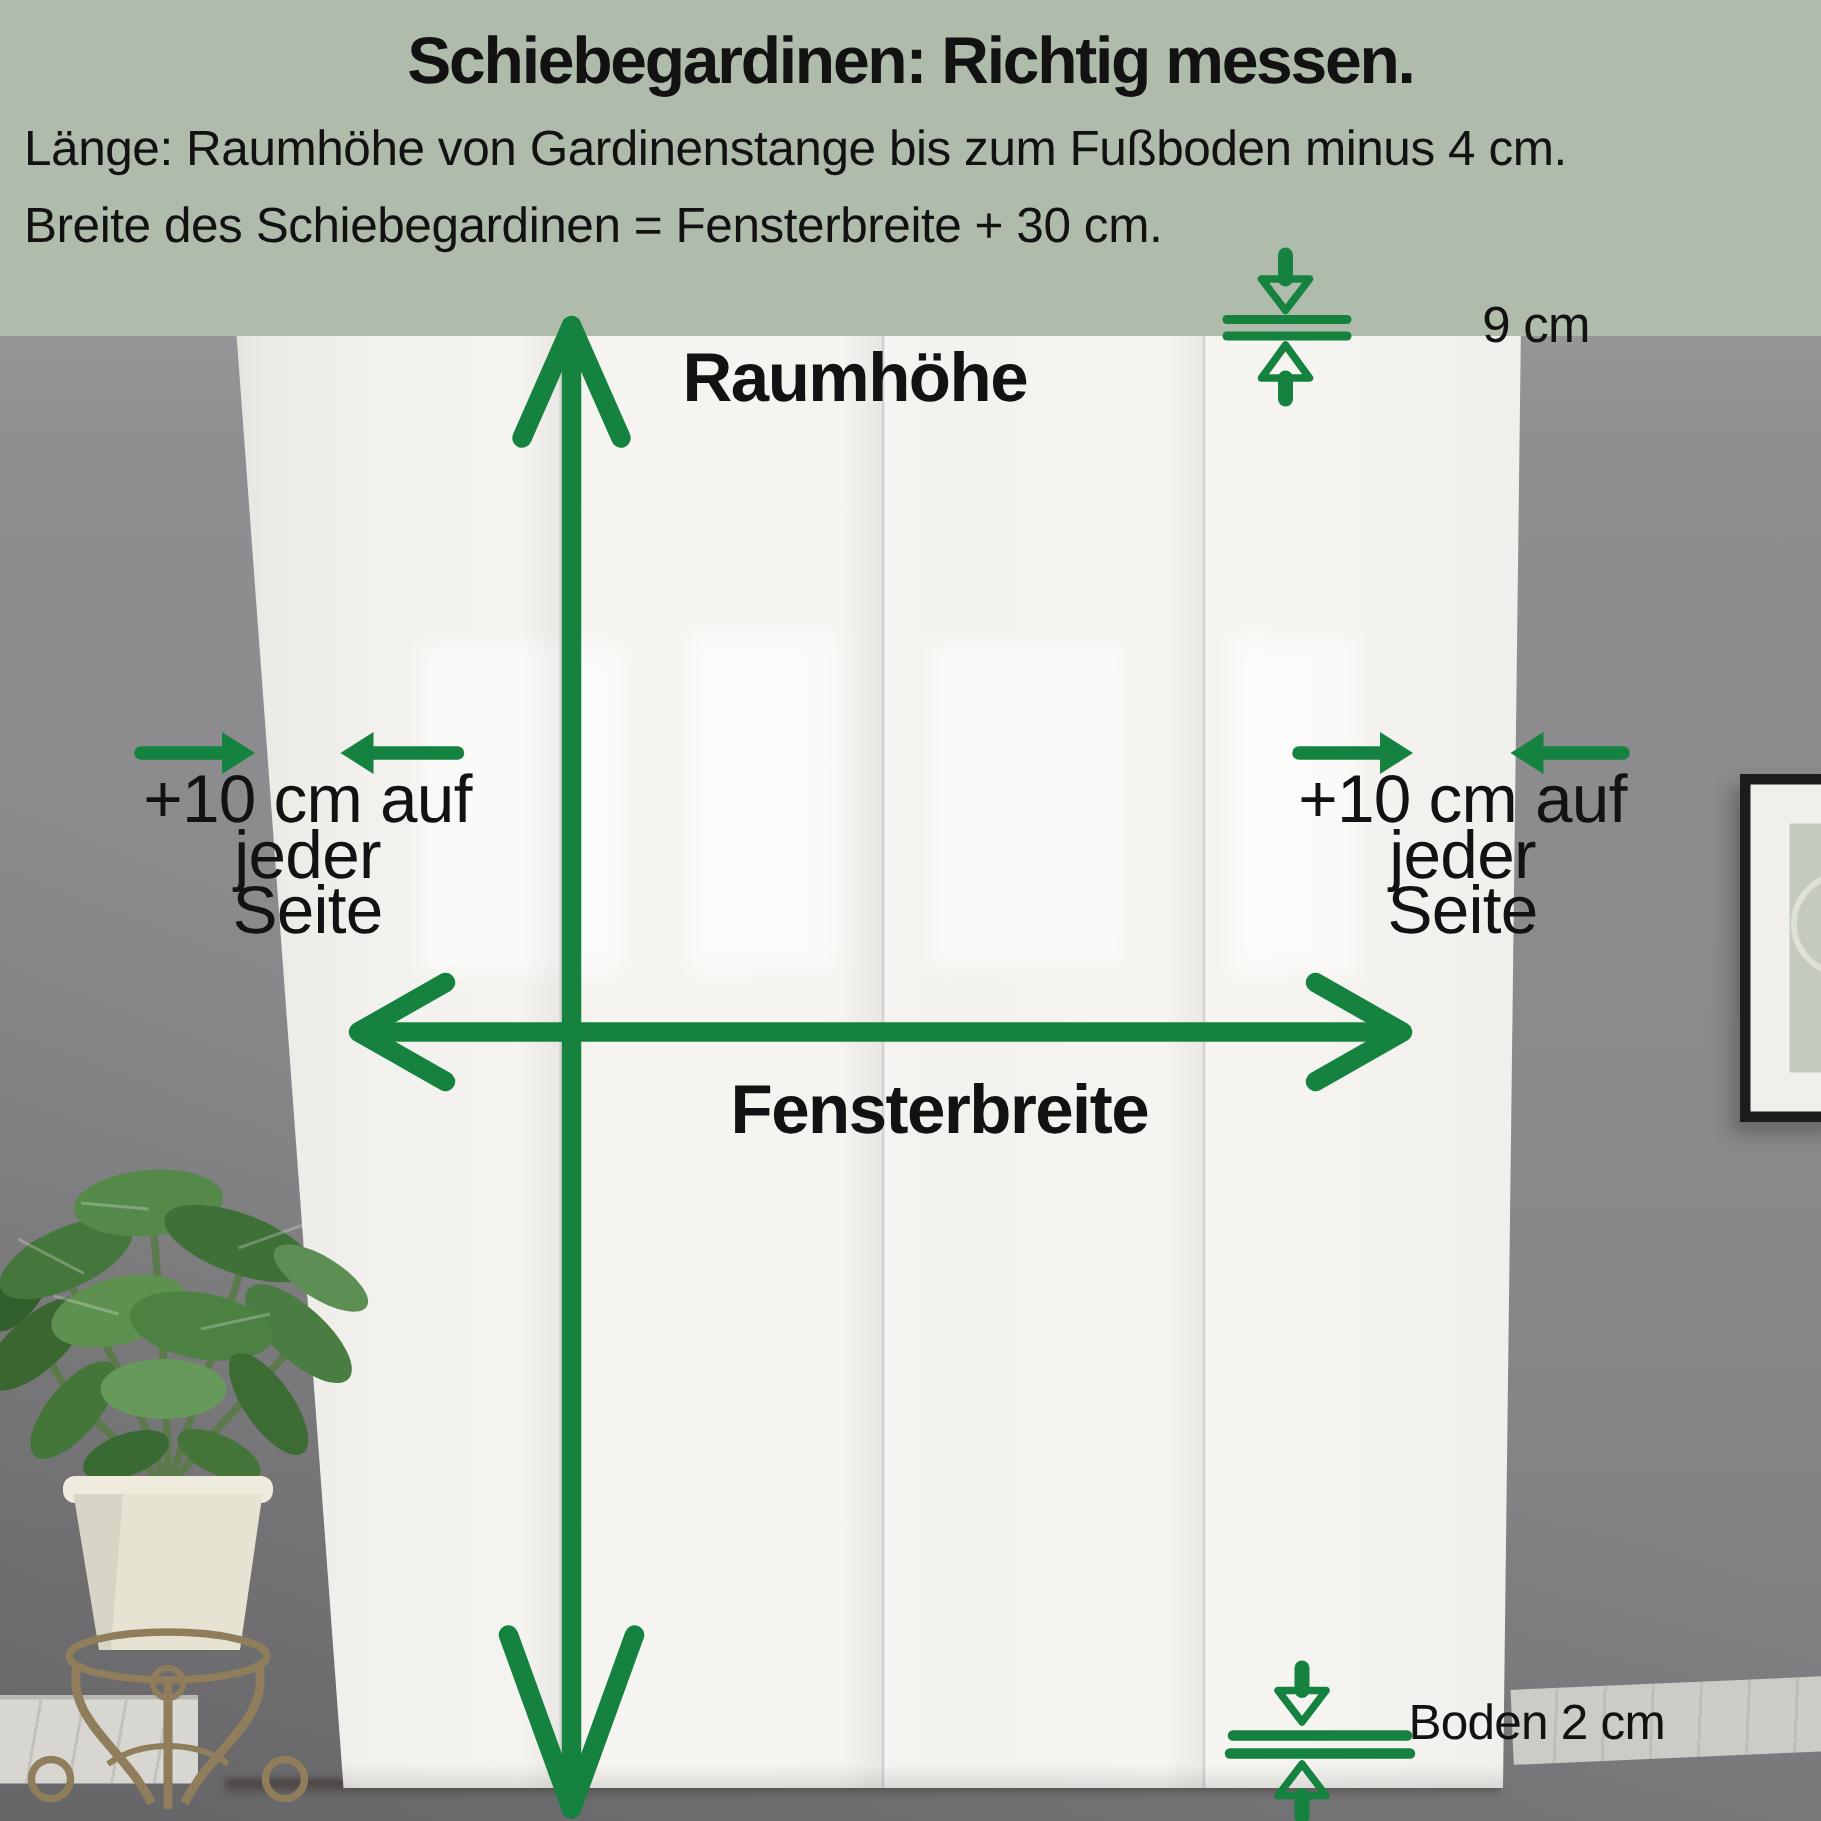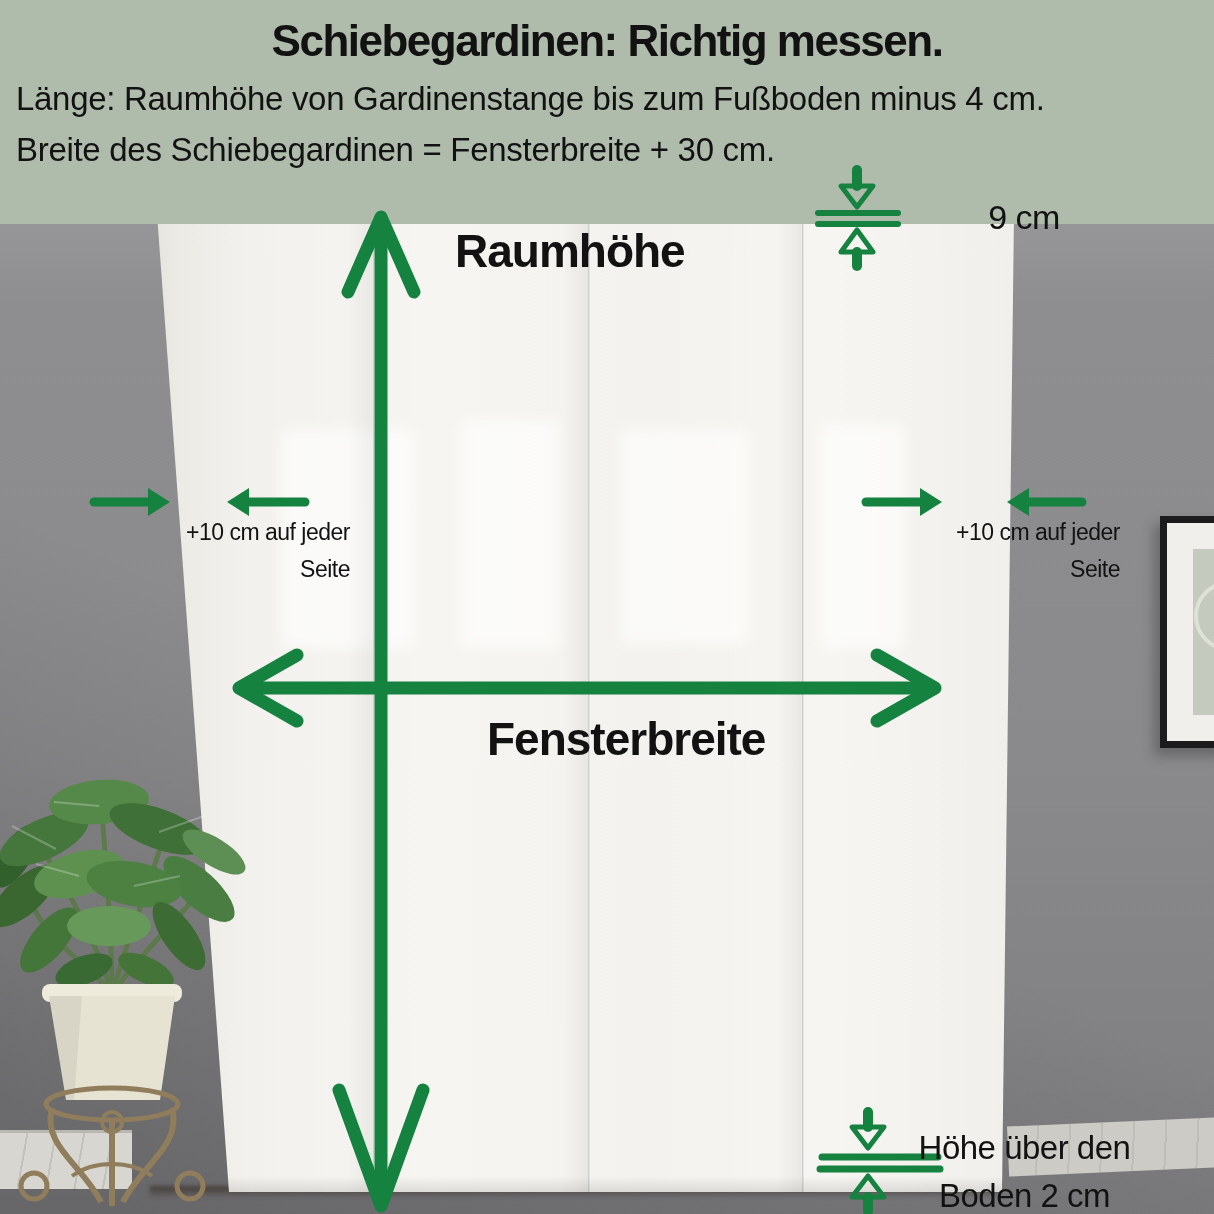--- a/index.html
+++ b/index.html
@@ -57,21 +57,21 @@
   .art{position:absolute;left:26px;top:26px;right:0px;bottom:26px;background:#c5cabf;overflow:hidden;}
   .art-circle{position:absolute;right:-34px;top:32px;width:62px;height:62px;border-radius:50%;
      border:4px solid #dde1d6;}
 
   
   .annot{position:absolute;left:0;top:0;z-index:10;pointer-events:none;}
   .lbl{position:absolute;z-index:11;color:#121212;}
   .lbl-big{font-size:46px;font-weight:700;letter-spacing:-1px;white-space:nowrap;}
   .lbl-room{left:455px;top:224px;}
   .lbl-window{left:487px;top:712px;}
-  .lbl-side{width:290px;text-align:right;font-size:23px;line-height:37px;letter-spacing:-0.5px;}
+  .lbl-side{width:290px;text-align:center;font-size:45px;line-height:37px;letter-spacing:-0.5px;}
   .lbl-side-left{left:60px;top:514px;}
   .lbl-side-right{left:830px;top:514px;}
   .lbl-rail{left:898px;top:196px;width:252px;text-align:center;font-size:34px;line-height:42px;letter-spacing:-0.5px;}
   .lbl-floor{left:902px;top:1124px;width:245px;text-align:center;font-size:33px;line-height:48px;letter-spacing:-0.5px;}
 </style>
 </head>
 <body>
 
 <div class="stage">
 
@@ -210,17 +210,16 @@
   <div class="lbl lbl-side lbl-side-right">
     <div>+10 cm auf jeder</div>
     <div>Seite</div>
   </div>
 
   <div class="lbl lbl-rail">
     <div>9 cm</div>
   </div>
 
   <div class="lbl lbl-floor">
-    <div>Höhe über den</div>
     <div>Boden 2 cm</div>
   </div>
 
 </div>
 
 </body></html>

